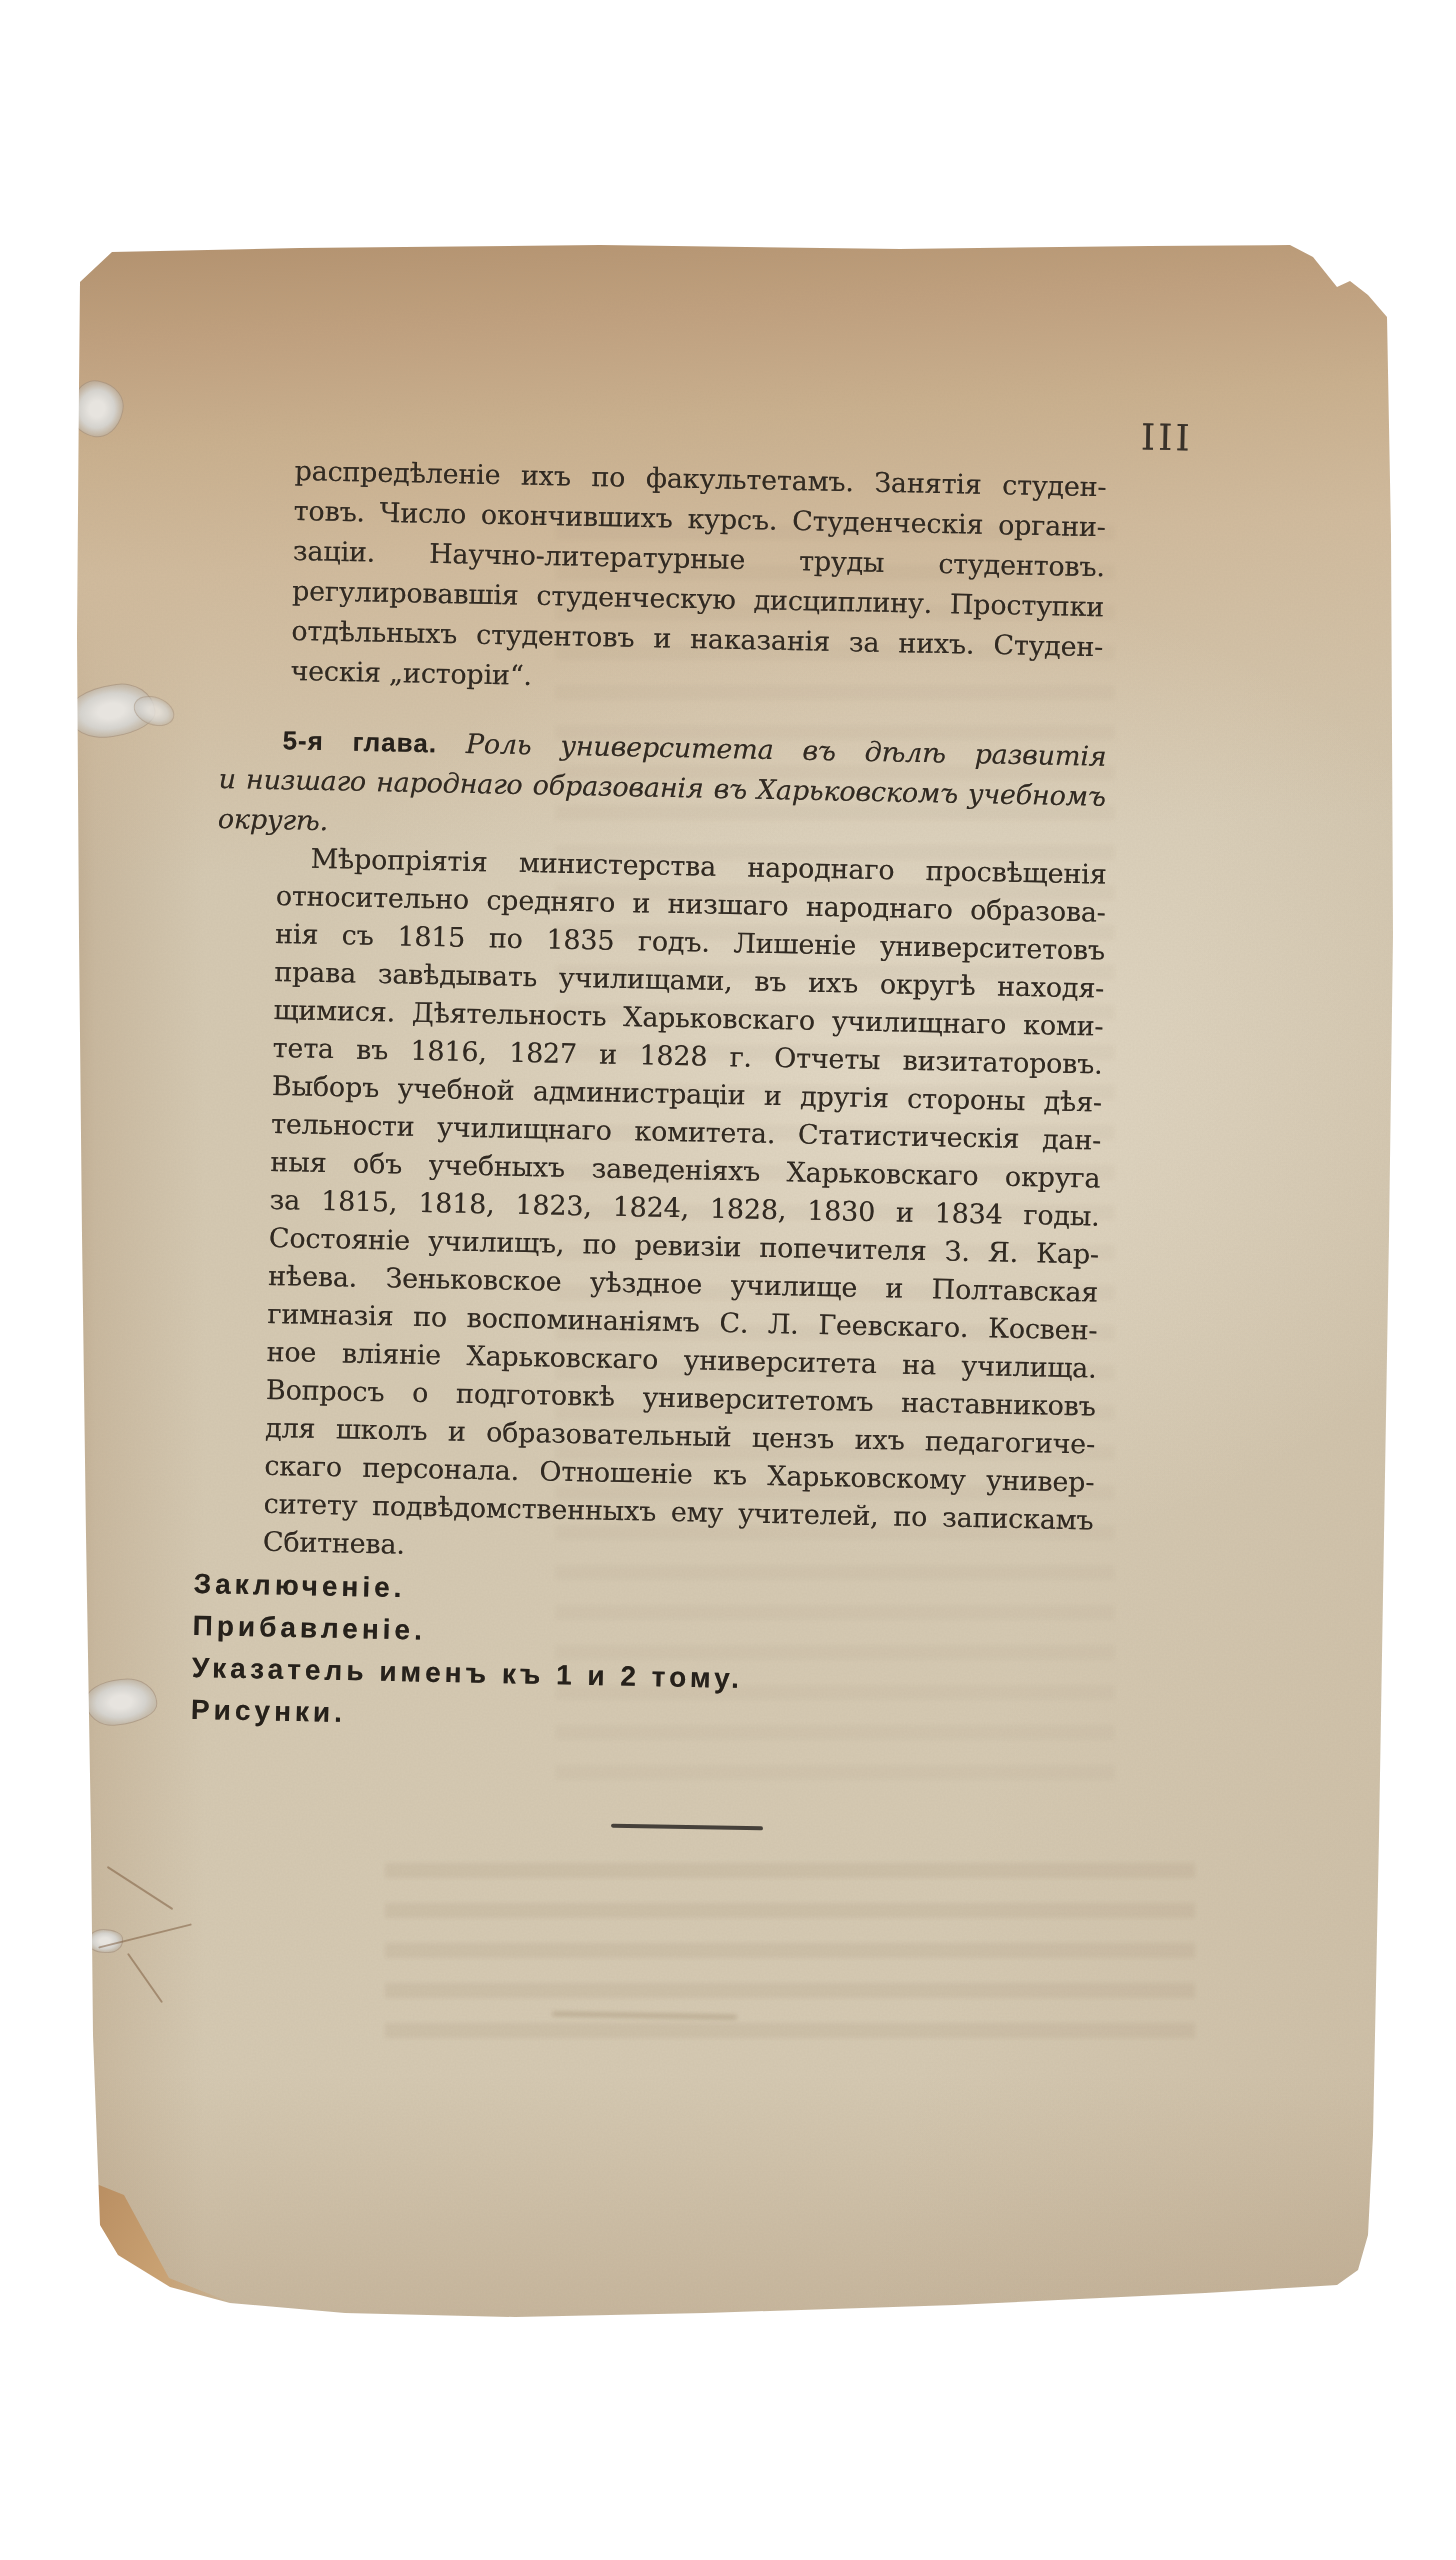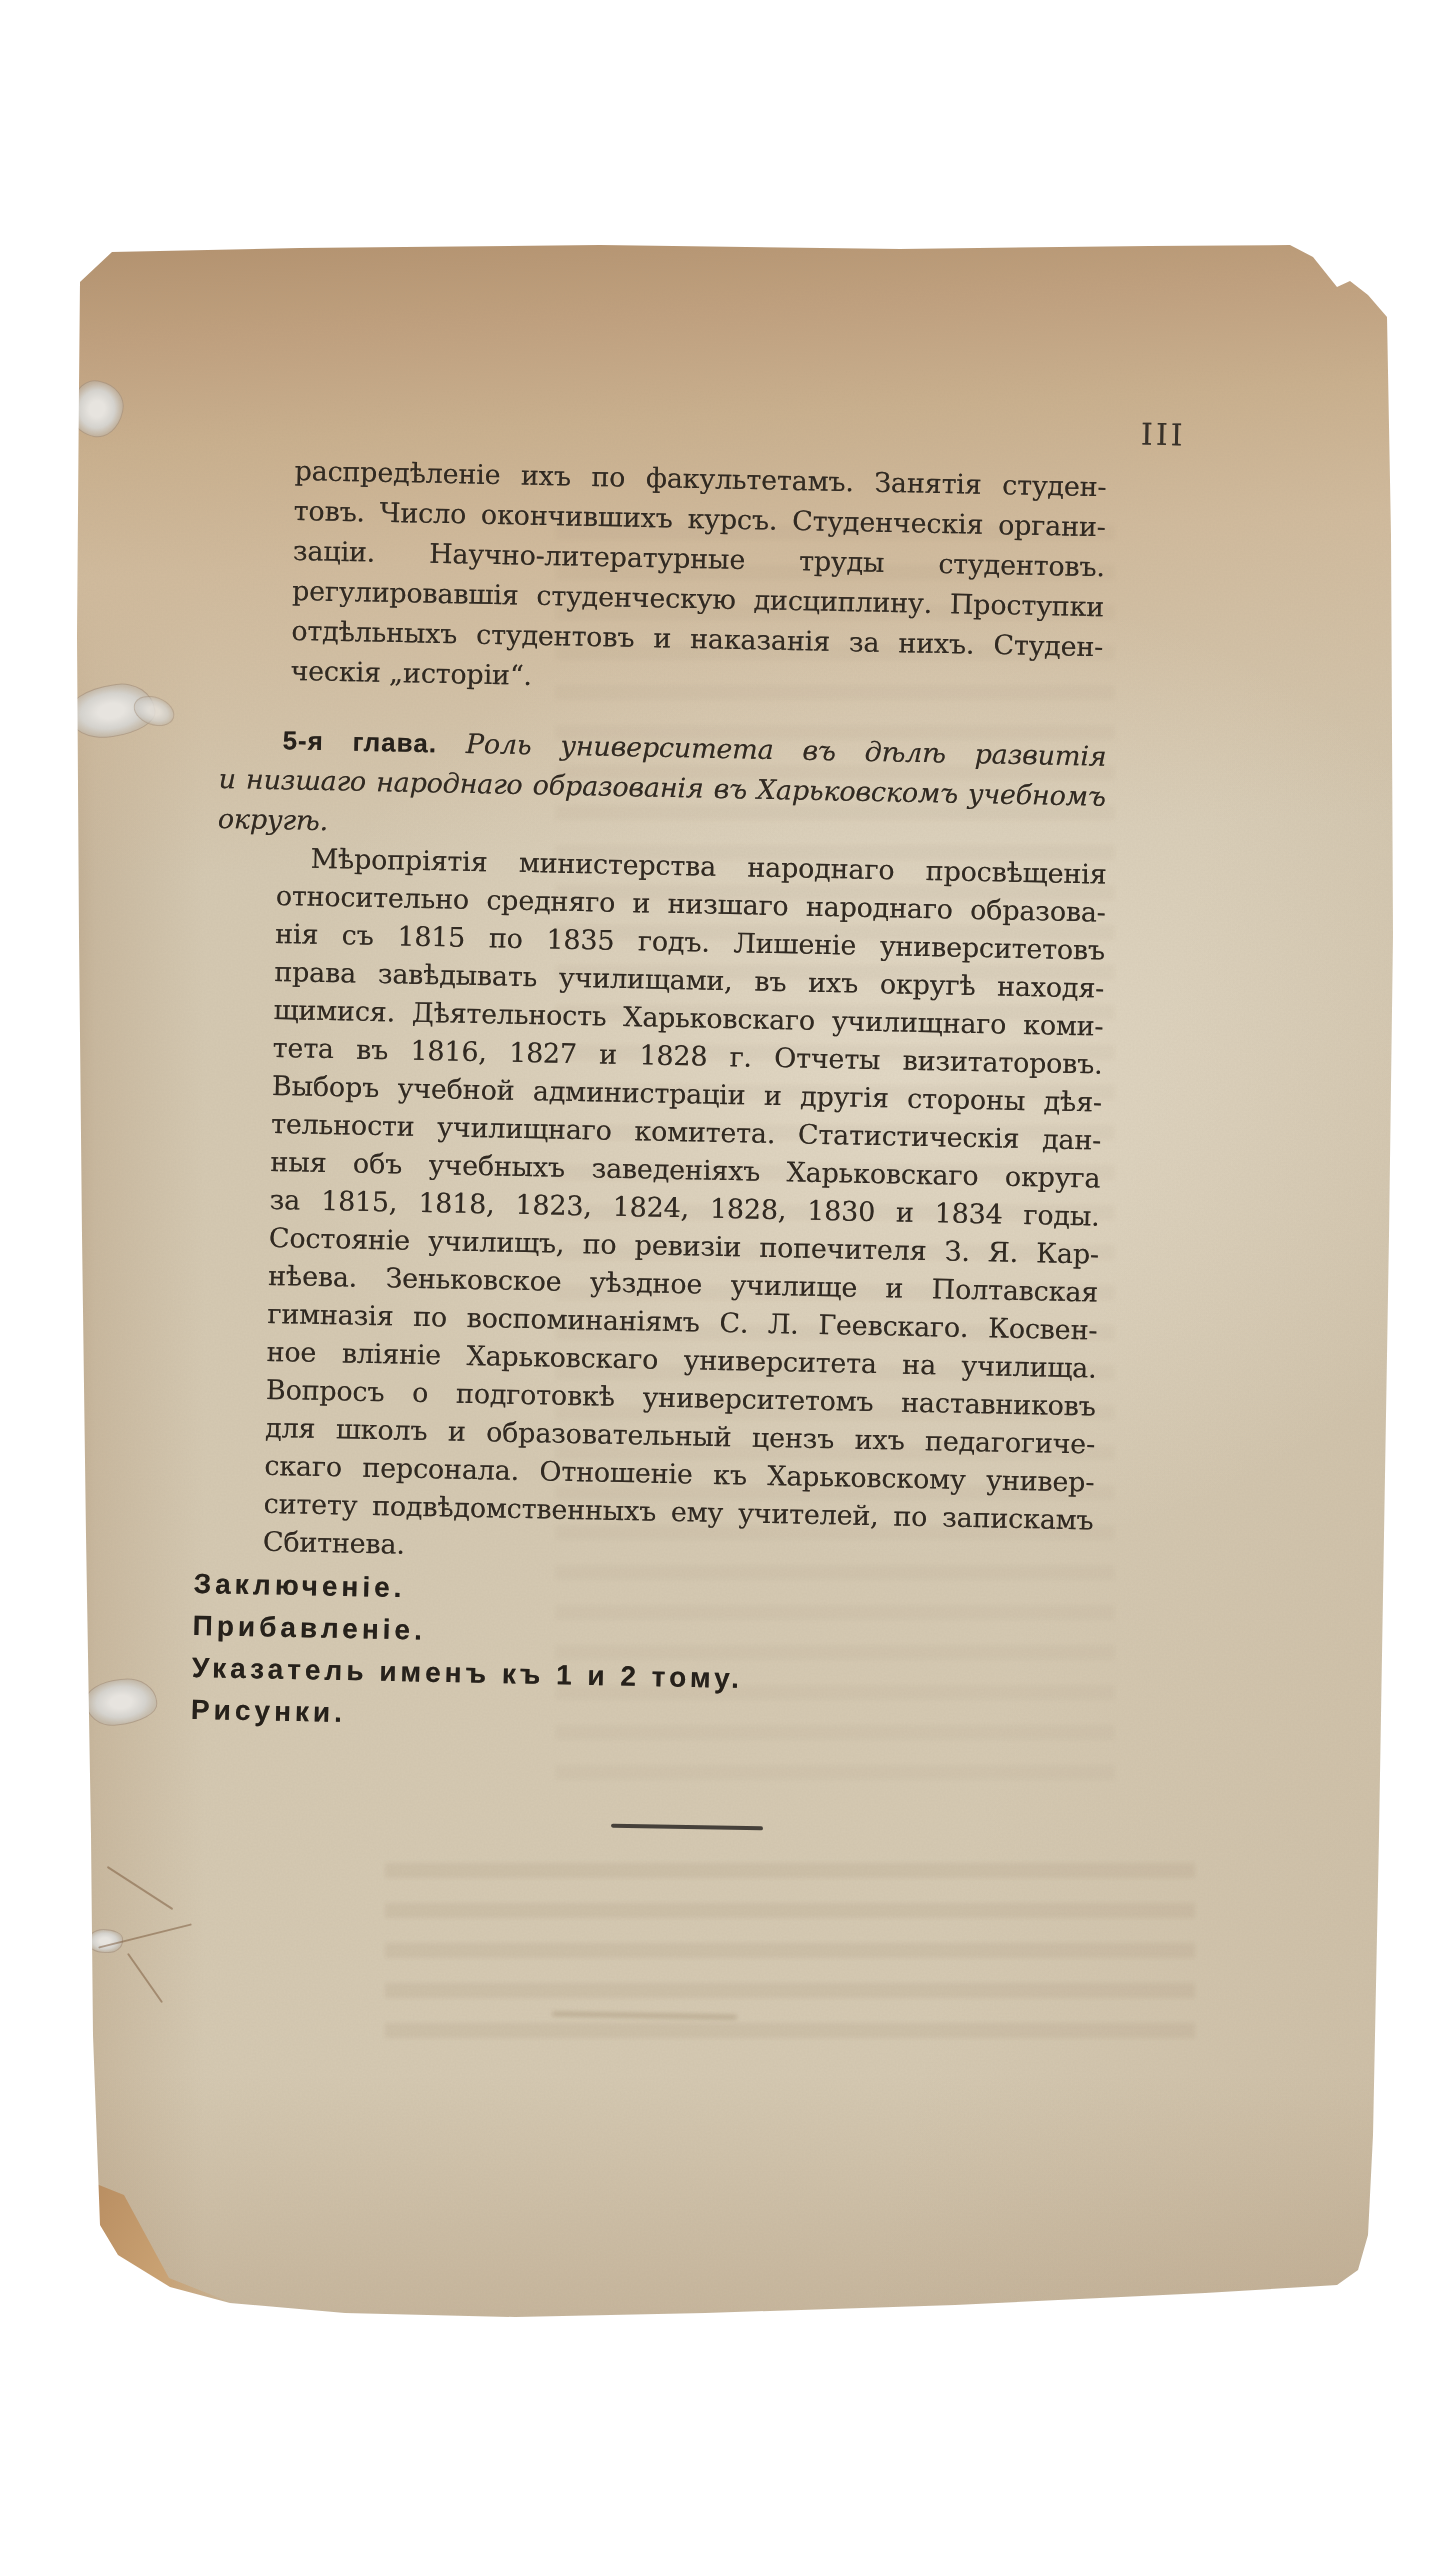--- a/index.html
+++ b/index.html
@@ -85,21 +85,21 @@
   .p2 .line{height:38px;line-height:38px;}
   .p2 .first{text-indent:34px;}
   .bm{left:139px;top:1328px;width:760px;}
   .bm .line{
     height:42px;line-height:42px;text-align:left;text-align-last:left;
     font-family:"Liberation Sans","DejaVu Sans",sans-serif;font-weight:bold;
     font-size:28px;letter-spacing:4px;color:#26211b;
   }
   .folio{
     position:absolute;left:1086px;top:182px;
-    font-size:30px;letter-spacing:3px;color:#39322a;
+    font-size:36px;letter-spacing:3px;color:#39322a;
     transform:rotate(1deg);text-shadow:0 0 0.6px rgba(57,50,42,0.5);
   }
   .rule{
     position:absolute;left:556px;top:1590px;width:152px;height:4px;
     background:#45403a;border-radius:2px;transform:rotate(1.05deg);
   }
 </style>
 </head>
 <body>
 

